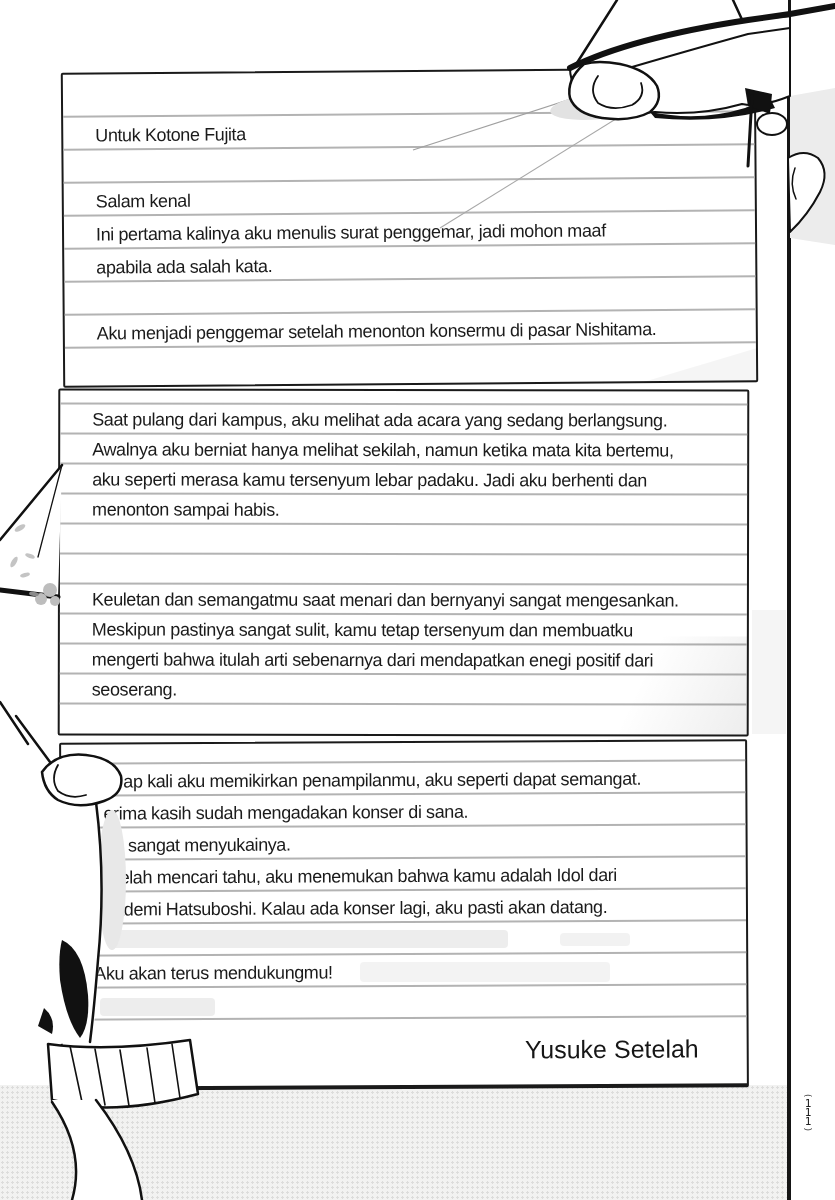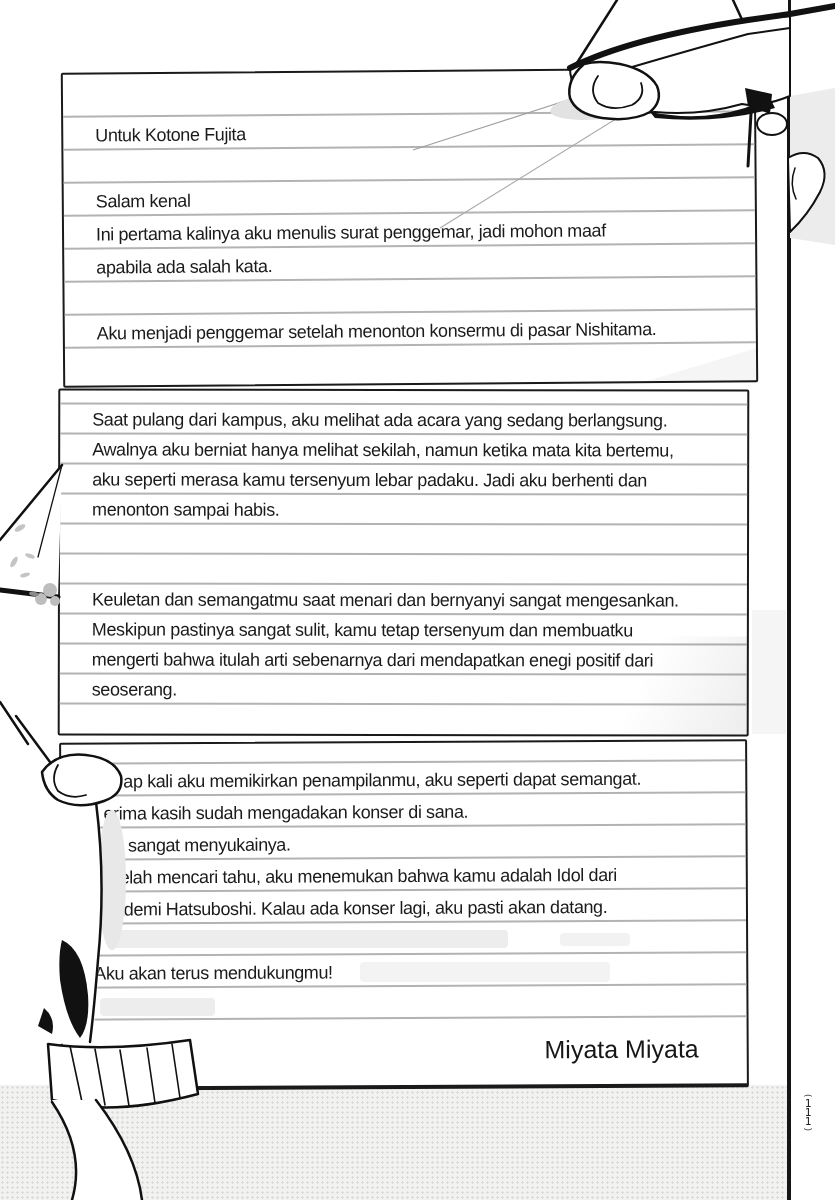--- a/index.html
+++ b/index.html
@@ -100,21 +100,21 @@
   <div class="row short2"></div>
   <div class="row pl60">ap kali aku memikirkan penampilanmu, aku seperti dapat semangat.</div>
   <div class="row pl40">erima kasih sudah mengadakan konser di sana.</div>
   <div class="row">Aku sangat menyukainya.</div>
   <div class="row">Setelah mencari tahu, aku menemukan bahwa kamu adalah Idol dari</div>
   <div class="row">Akademi Hatsuboshi. Kalau ada konser lagi, aku pasti akan datang.</div>
   <div class="row"></div>
   <div class="row">Aku akan terus mendukungmu!</div>
   <div class="row"></div>
   <div class="sig-row">
-    <span>Miyata Miyata</span>
+    <span>Yusuke Setelah</span>
   </div>
 </div>
 
 <svg class="overlay-svg" width="835" height="1200" viewBox="0 0 835 1200">
 
   <g>
     <rect x="108" y="930" width="400" height="18" rx="4" fill="#d8d8d8" opacity="0.45"></rect>
     <rect x="560" y="933" width="70" height="13" rx="4" fill="#dedede" opacity="0.4"></rect>
     <rect x="360" y="962" width="250" height="20" rx="4" fill="#dcdcdc" opacity="0.33"></rect>
     <rect x="100" y="998" width="115" height="18" rx="4" fill="#d8d8d8" opacity="0.45"></rect>

